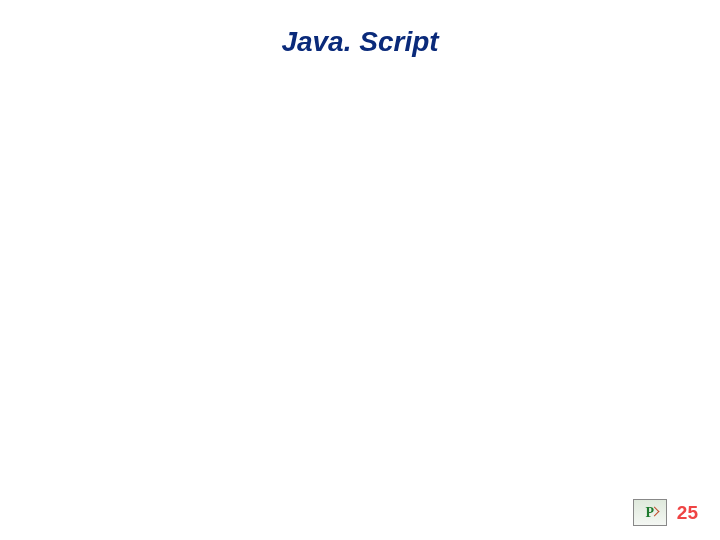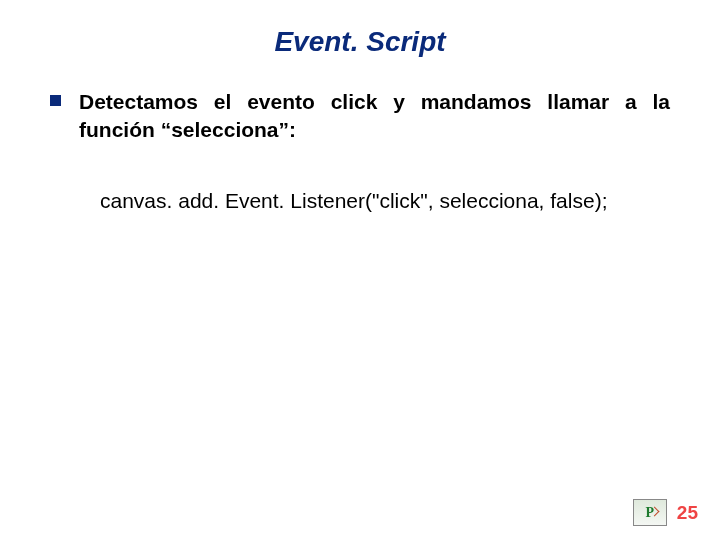--- a/index.html
+++ b/index.html
@@ -100,30 +100,22 @@
     font-size: 19px;
     font-weight: bold;
     color: #ef4444;
   }
 </style>
 </head>
 <body>
 
 <div class="slide">
 
-  <div class="title">Event. Script</div>
+  <div class="title">Java. Script</div>
 
-  <div class="content">
-    <div class="bullet-row">
-      <div class="bullet"></div>
-      <div class="bullet-text">Detectamos el evento click y mandamos llamar a la función “selecciona”:</div>
-    </div>
-
-    <div class="code">canvas. add. Event. Listener("click", selecciona, false);</div>
-  </div>
 
   <div class="footer">
     <div class="logo-box">
       <div class="logo-inner">P</div>
     </div>
     <div class="page-num">25</div>
   </div>
 
 </div>
 

